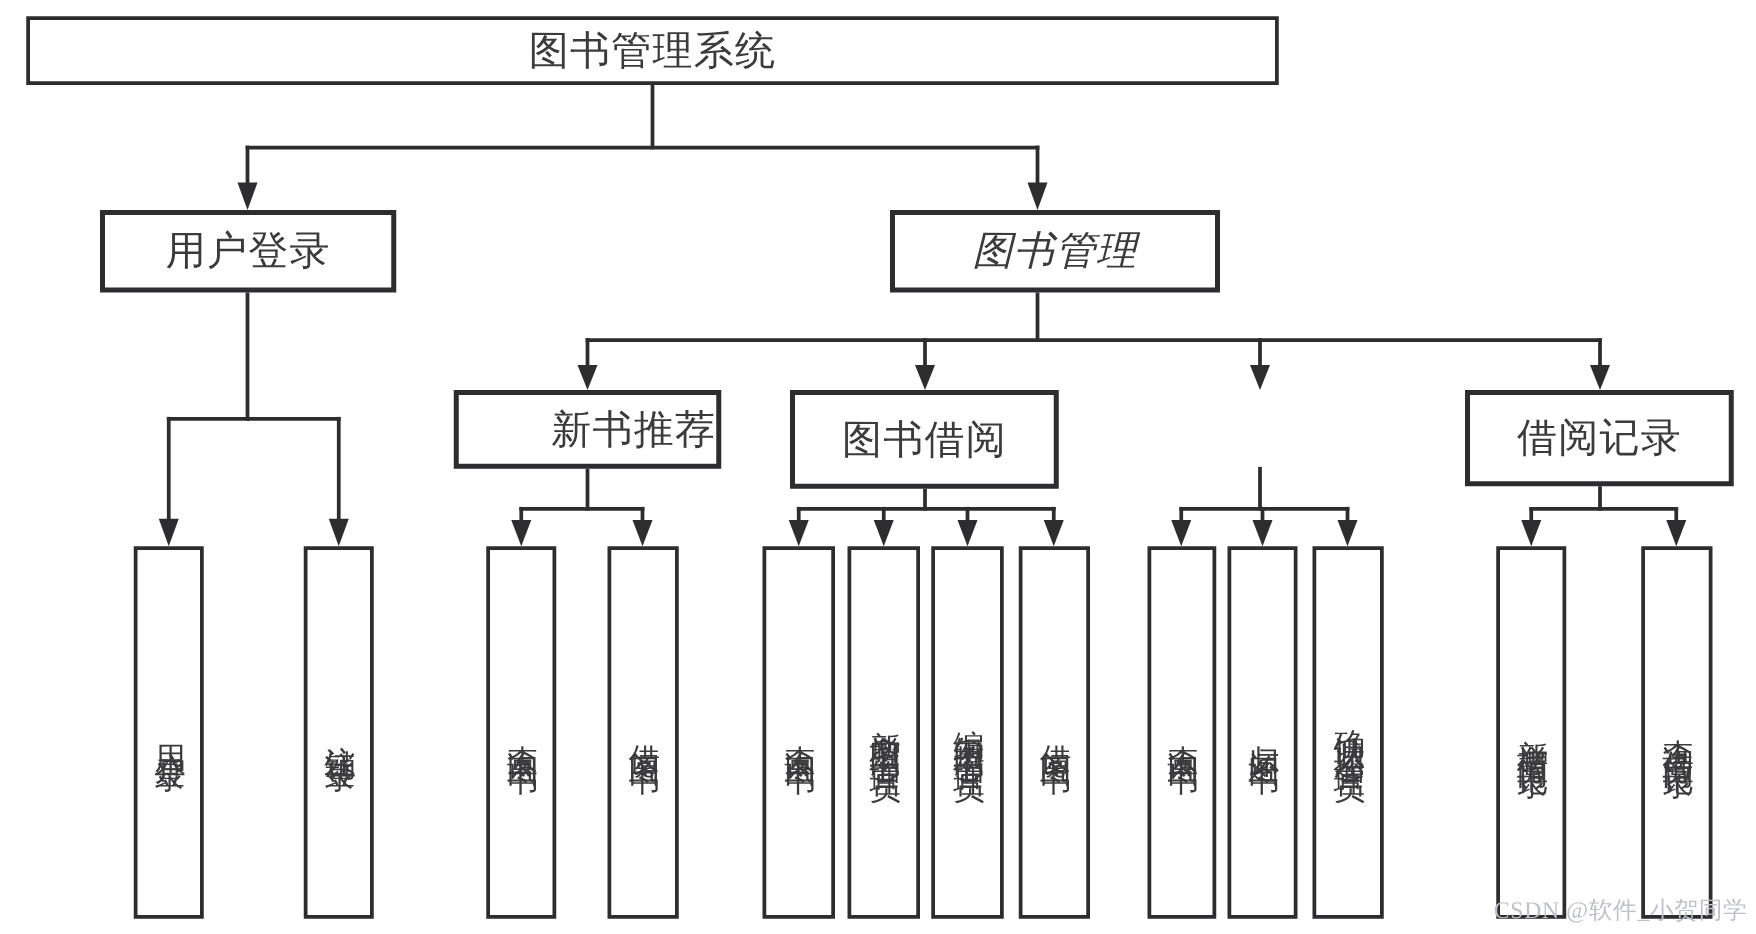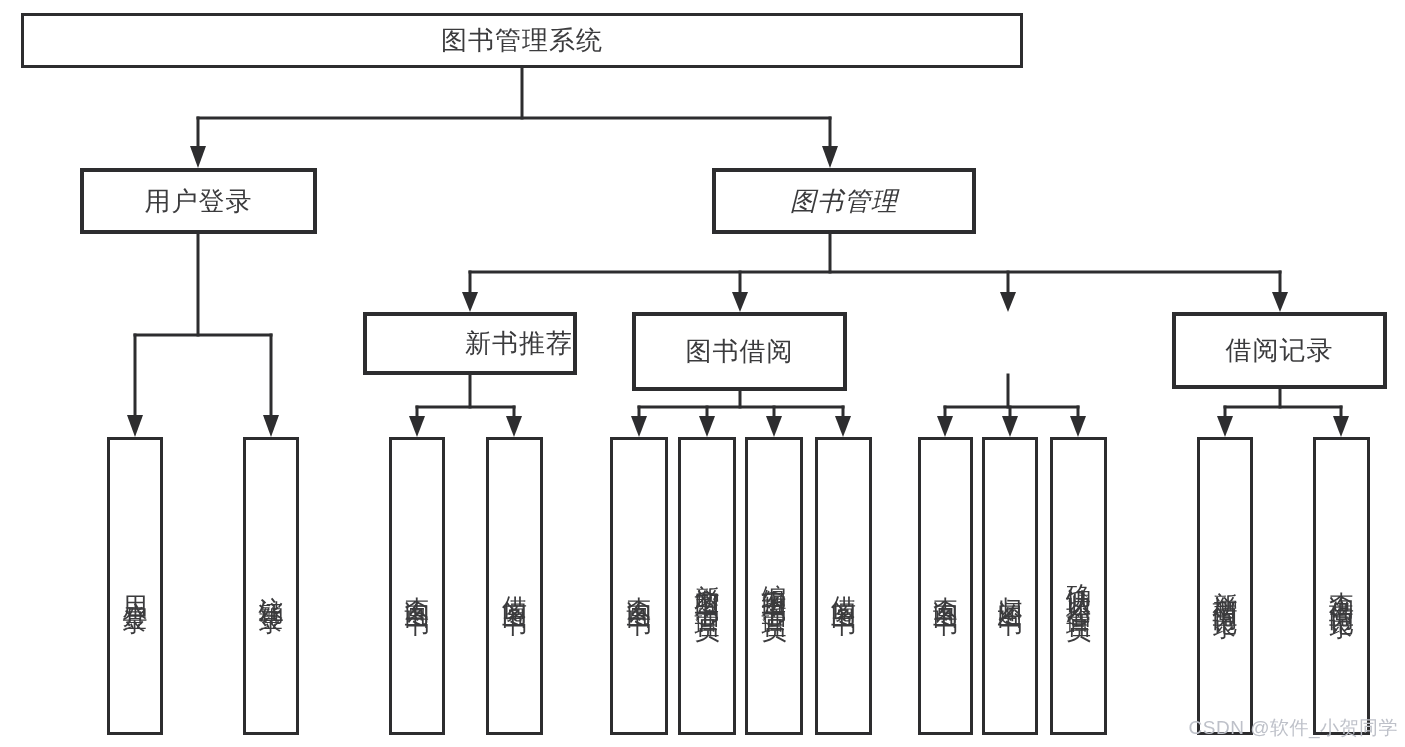--- a/index.html
+++ b/index.html
@@ -26,21 +26,21 @@
     background: #ffffff;
     border: 3px solid #2d2d2f;
     display: flex;
     align-items: center;
     justify-content: center;
   }
 
   .hbox { border-width: 4px; }
   .rootbox { border-width: 3px; }
   .hbox .label {
-    font-size: 26px;
+    font-size: 32px;
     color: #3b3b3d;
     letter-spacing: 1px;
     white-space: nowrap;
   }
 
   .vbox { border-width: 3px; }
   .vbox .label {
     writing-mode: vertical-rl;
     text-orientation: mixed;
     font-size: 25px;
@@ -52,20 +52,21 @@
 
   .watermark {
     position: absolute;
     right: 7px;
     bottom: 6px;
     font-size: 19px;
     letter-spacing: 0.5px;
     color: #bec1c9;
     z-index: 5;
     white-space: nowrap;
+    font-family: Liberation Serif, serif;
   }
 </style>
 </head>
 <body>
 
 <div id="stage">
 
   <svg id="connectors" viewBox="0 0 1405 747" xmlns="http://www.w3.org/2000/svg" aria-hidden="true">
     <g stroke="#2d2d2f" stroke-width="3" stroke-linecap="square" fill="none">
 

